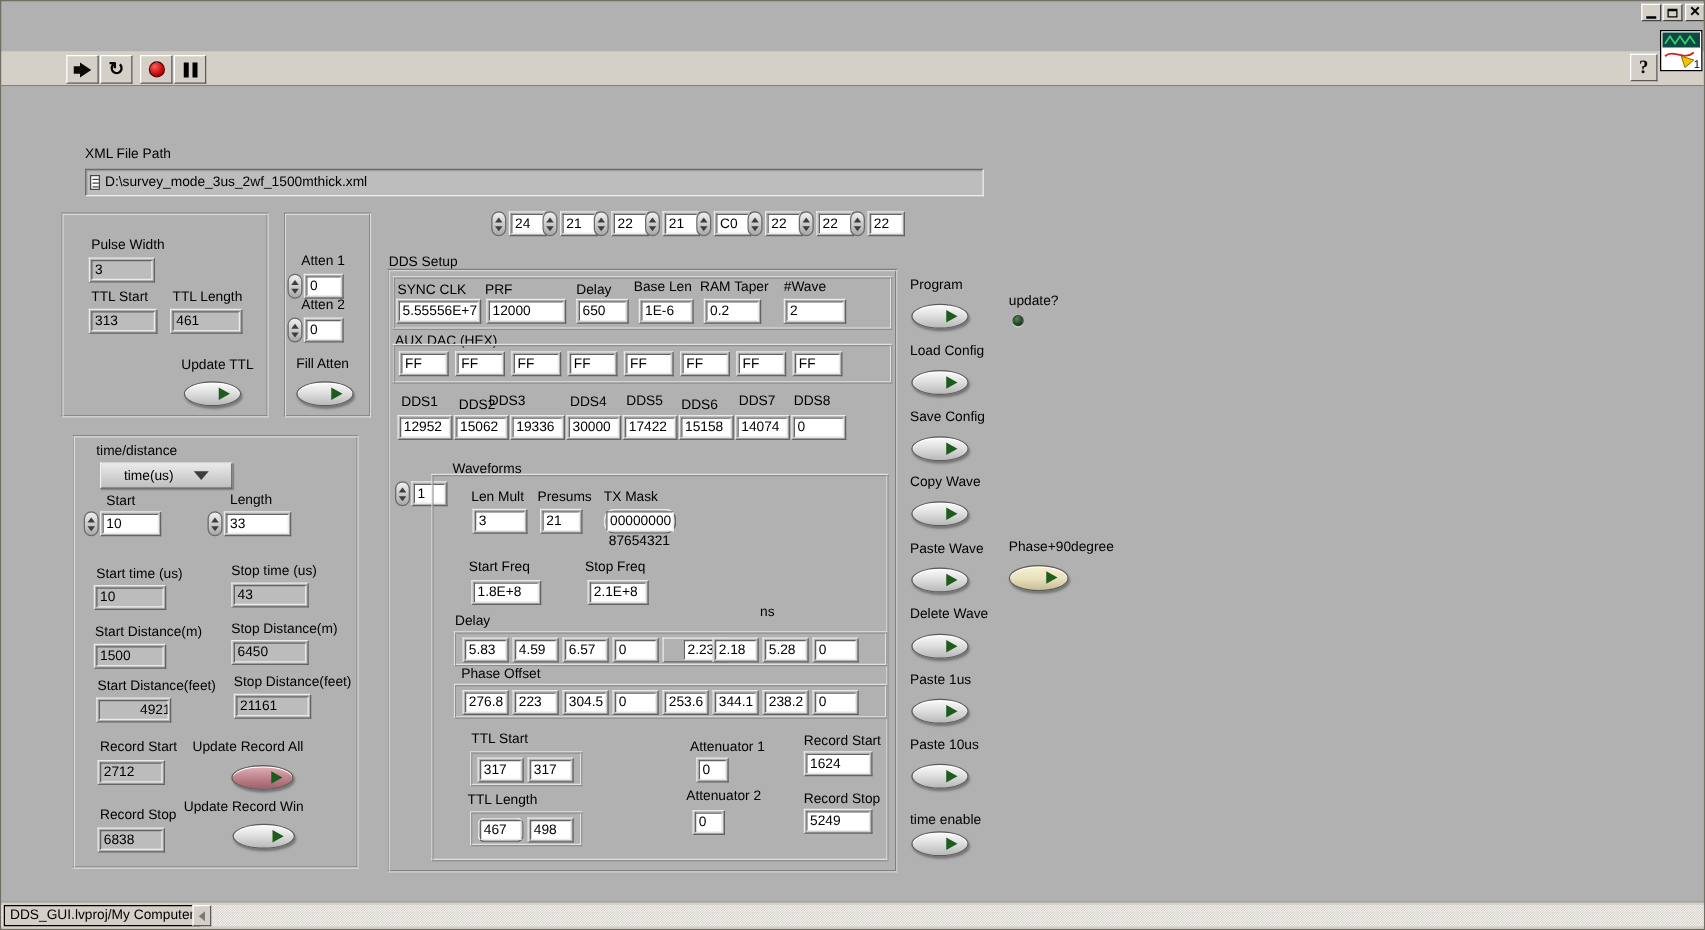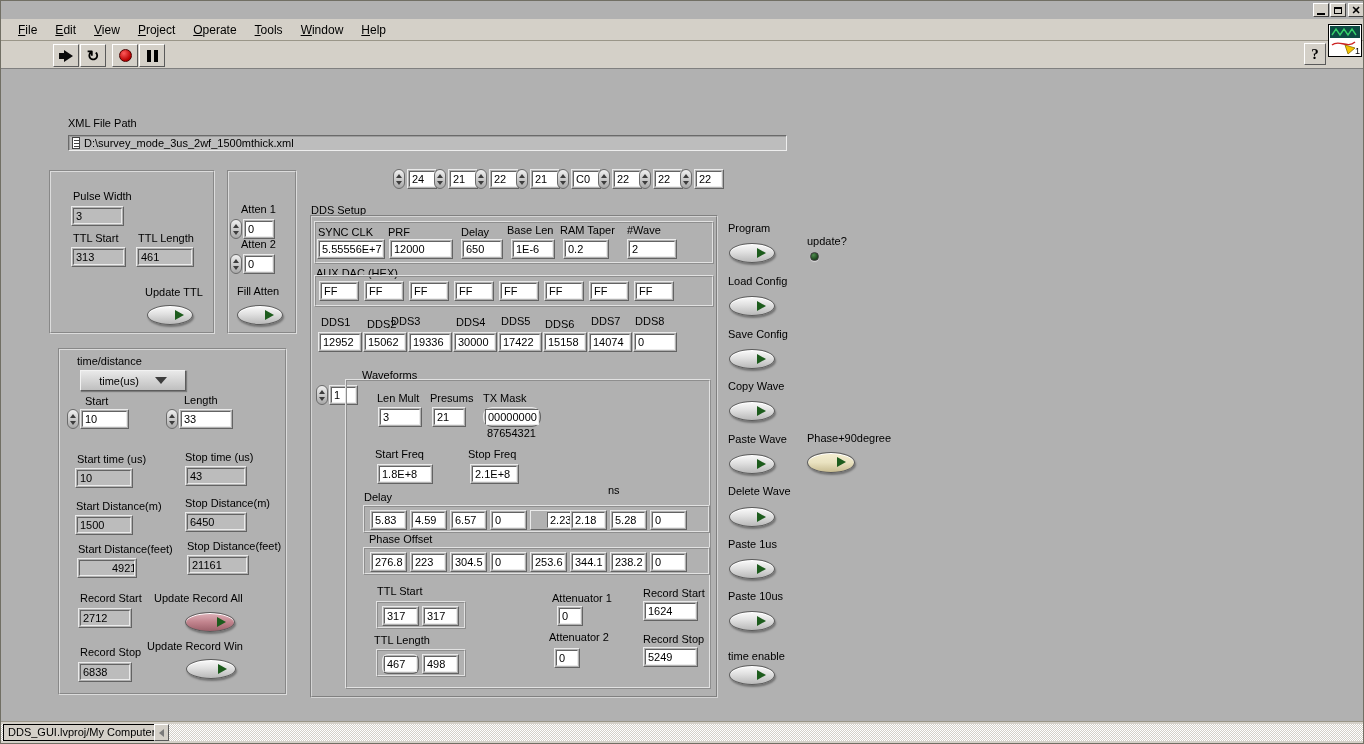--- a/index.html
+++ b/index.html
@@ -70,21 +70,21 @@
   .led { position:absolute; width:9px; height:9px; border-radius:50%;
     background:radial-gradient(circle at 35% 30%, #4e8a4e, #173f17 75%);
     border:1px solid #3a3a3a; box-shadow:0 1px 1px rgba(255,255,255,0.5); }
 
   .dd { position:absolute; background:linear-gradient(180deg,#e9e9e9,#bfbfbf);
     border:1px solid; border-color:#f2f2f2 #5c5c5c #5c5c5c #f2f2f2; box-shadow:1px 1px 1px rgba(0,0,0,0.3);
     display:flex; align-items:center; justify-content:center; font-size:11px; }
   .dd::after { content:""; margin-left:16px; width:0; height:0;
     border-left:6px solid transparent; border-right:6px solid transparent; border-top:7px solid #3d3d3d; }
 
-  .patherr { position:absolute; height:16px; background:#bdbdbd;
+  .patherr { position:absolute; height:22px; background:#bdbdbd;
     border:1px solid; border-color:#6a6a6a #eeeeee #eeeeee #6a6a6a; box-shadow:inset 1px 1px 0 #9c9c9c;
     display:flex; align-items:center; padding-left:3px; }
   .file-glyph { width:8px; height:12px; background:#fff; border:1px solid #444; margin-right:4px; position:relative; }
   .file-glyph::after { content:""; position:absolute; left:1px; top:2px; width:5px; height:1px; background:#444; box-shadow:0 3px 0 #444, 0 6px 0 #444; }
 
   
   .statusbar { position:absolute; left:0; top:720px; width:1364px; height:24px; background:#d4d0c8; border-top:1px solid #9a9689; }
   .stipple { position:absolute; left:0; top:2px; width:1364px; height:17px; background-color:#d4d0c8;
     background-image:linear-gradient(45deg,#ffffff 25%,transparent 25%,transparent 75%,#ffffff 75%,#ffffff),
                      linear-gradient(45deg,#ffffff 25%,transparent 25%,transparent 75%,#ffffff 75%,#ffffff);
@@ -103,30 +103,20 @@
   <div class="winbtn" style="left:1312px;">
       <span class="mingl"></span>
     </div>
   <div class="winbtn" style="left:1329px;">
       <span class="restgl"></span>
     </div>
   <div class="winbtn" style="left:1347px;">
       <span class="xgl">✕</span>
     </div>
 
-  <div class="menubar">
-    <span class="menu-item">File</span>
-    <span class="menu-item">Edit</span>
-    <span class="menu-item">View</span>
-    <span class="menu-item">Project</span>
-    <span class="menu-item">Operate</span>
-    <span class="menu-item">Tools</span>
-    <span class="menu-item">Window</span>
-    <span class="menu-item">Help</span>
-  </div>
 
   <div class="toolbar">
     <div class="tbtn" style="left:52px;">
       <svg width="16" height="16" viewBox="0 0 16 16">
         <path d="M1 5h5V2l9 6-9 6v-3H1z" fill="#0a0a0a"></path>
       </svg>
     </div>
     <div class="tbtn" style="left:79px;">
       <span class="cont-glyph">↻</span>
     </div>

